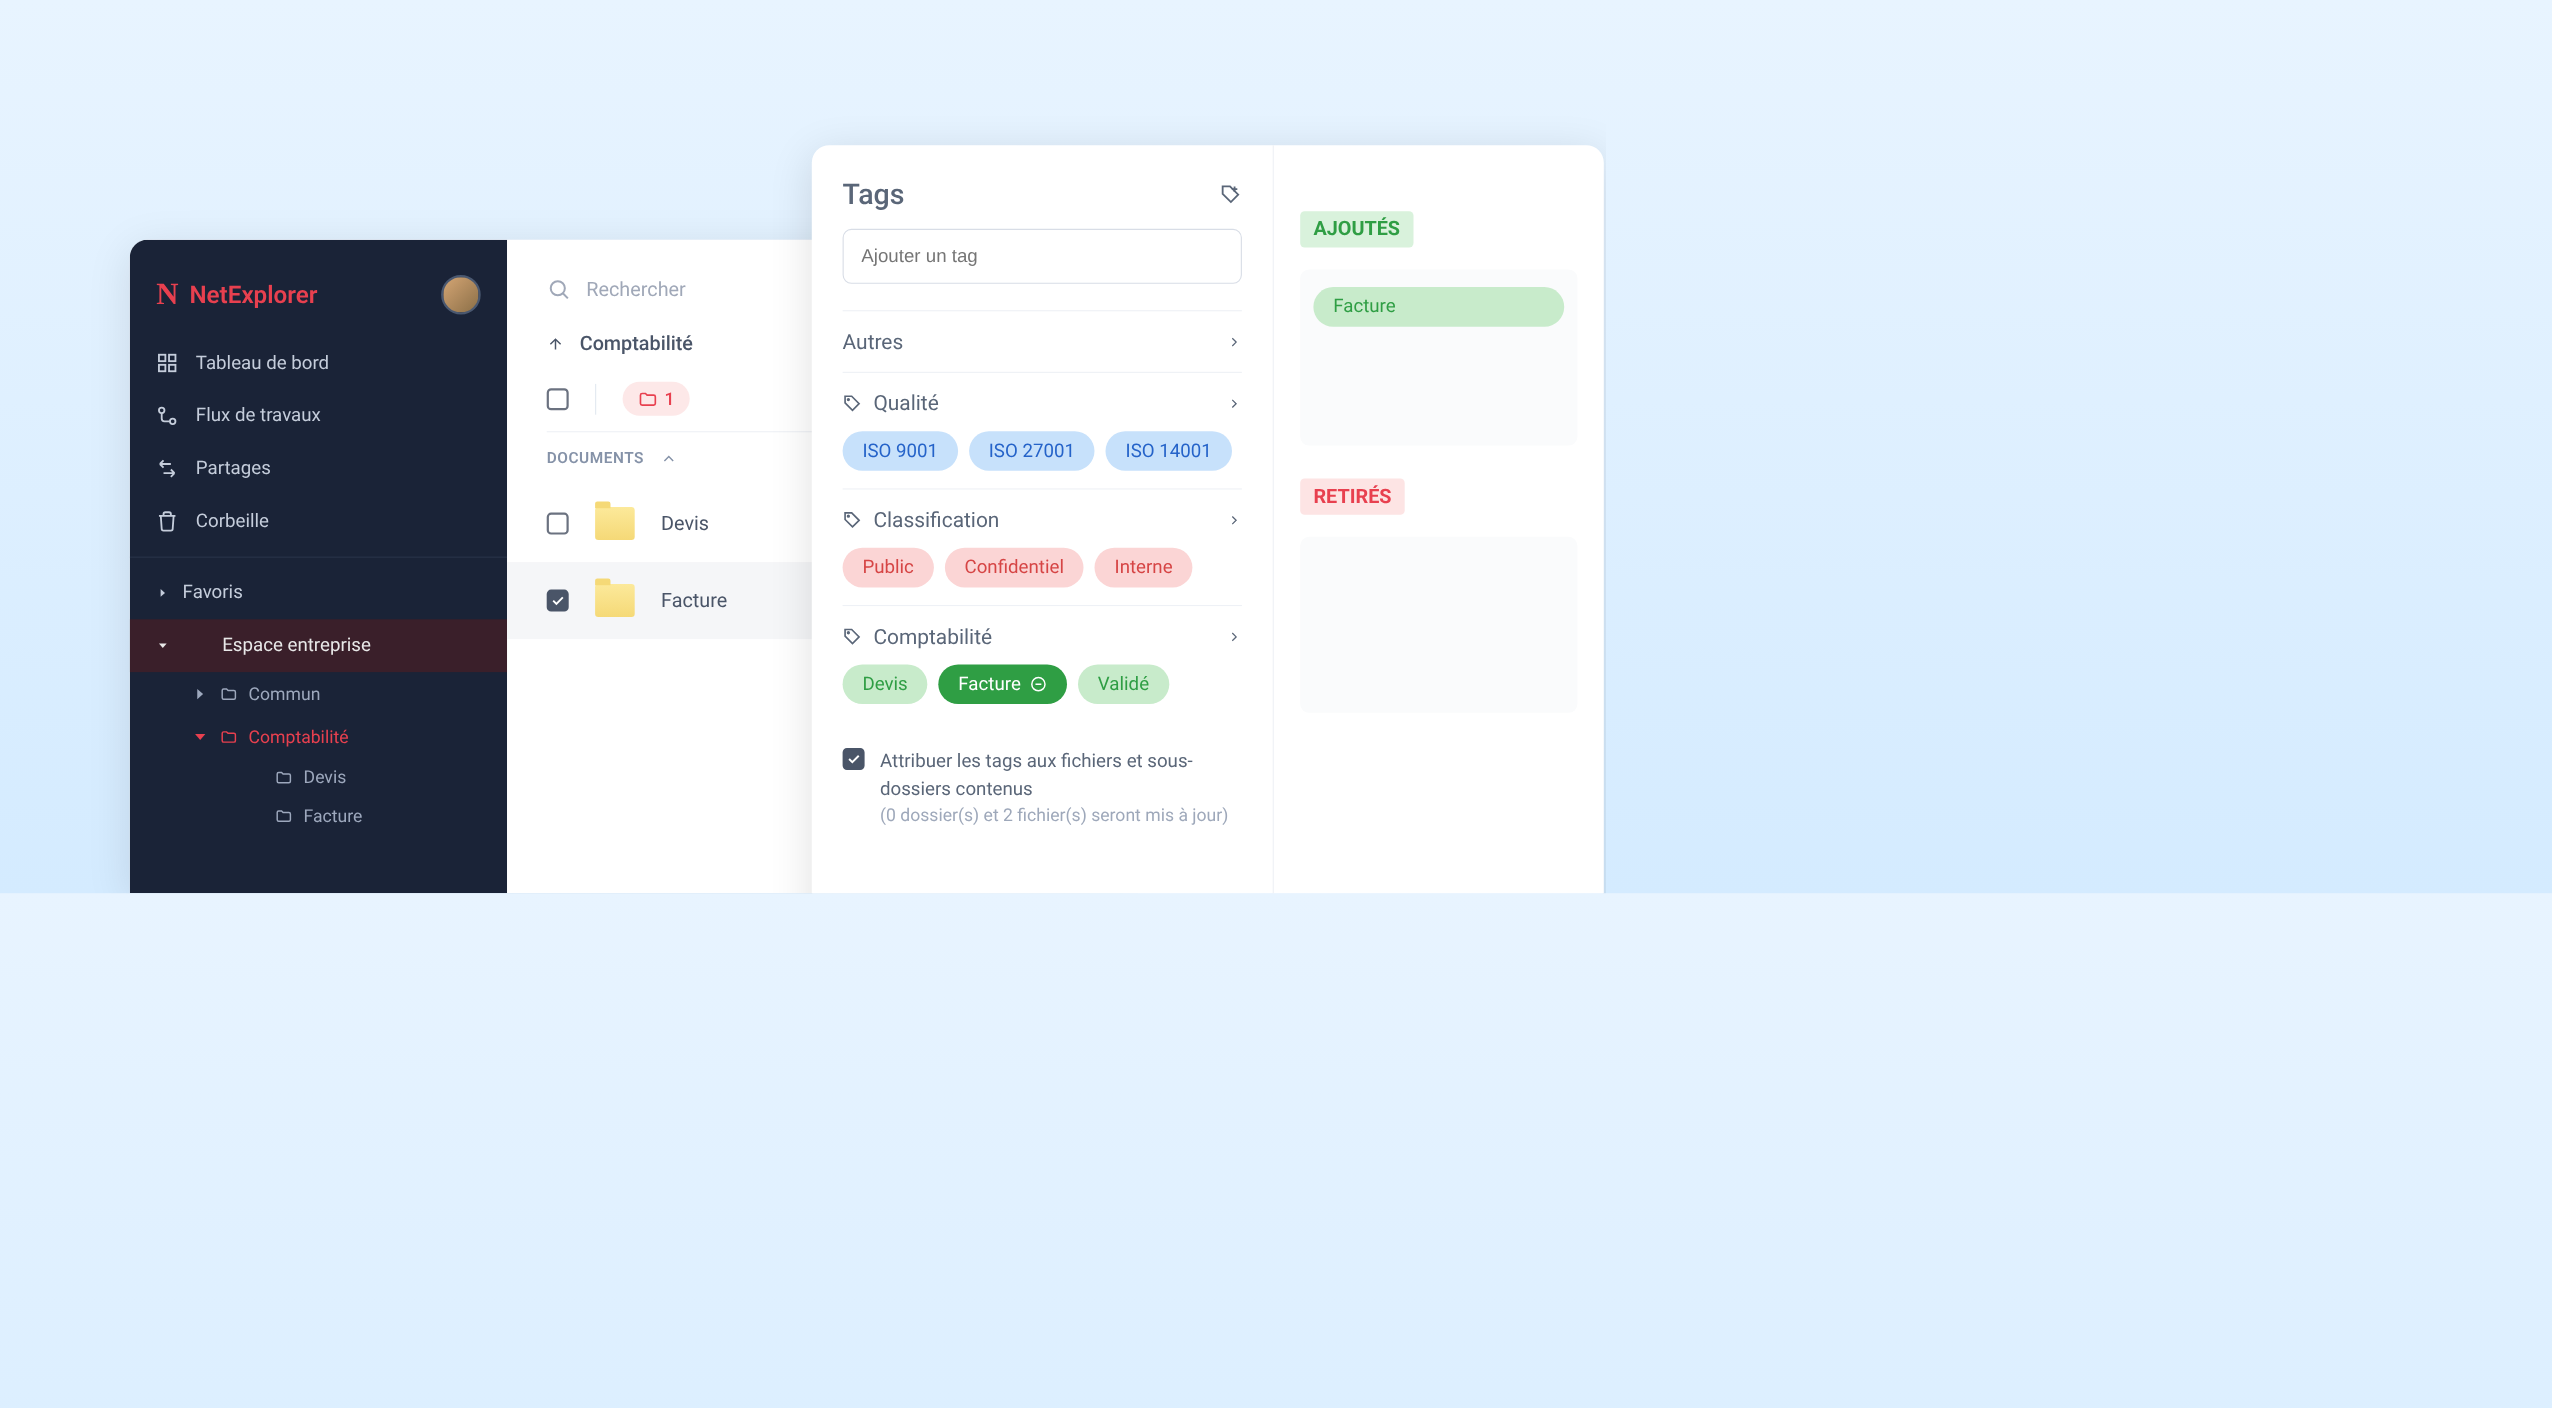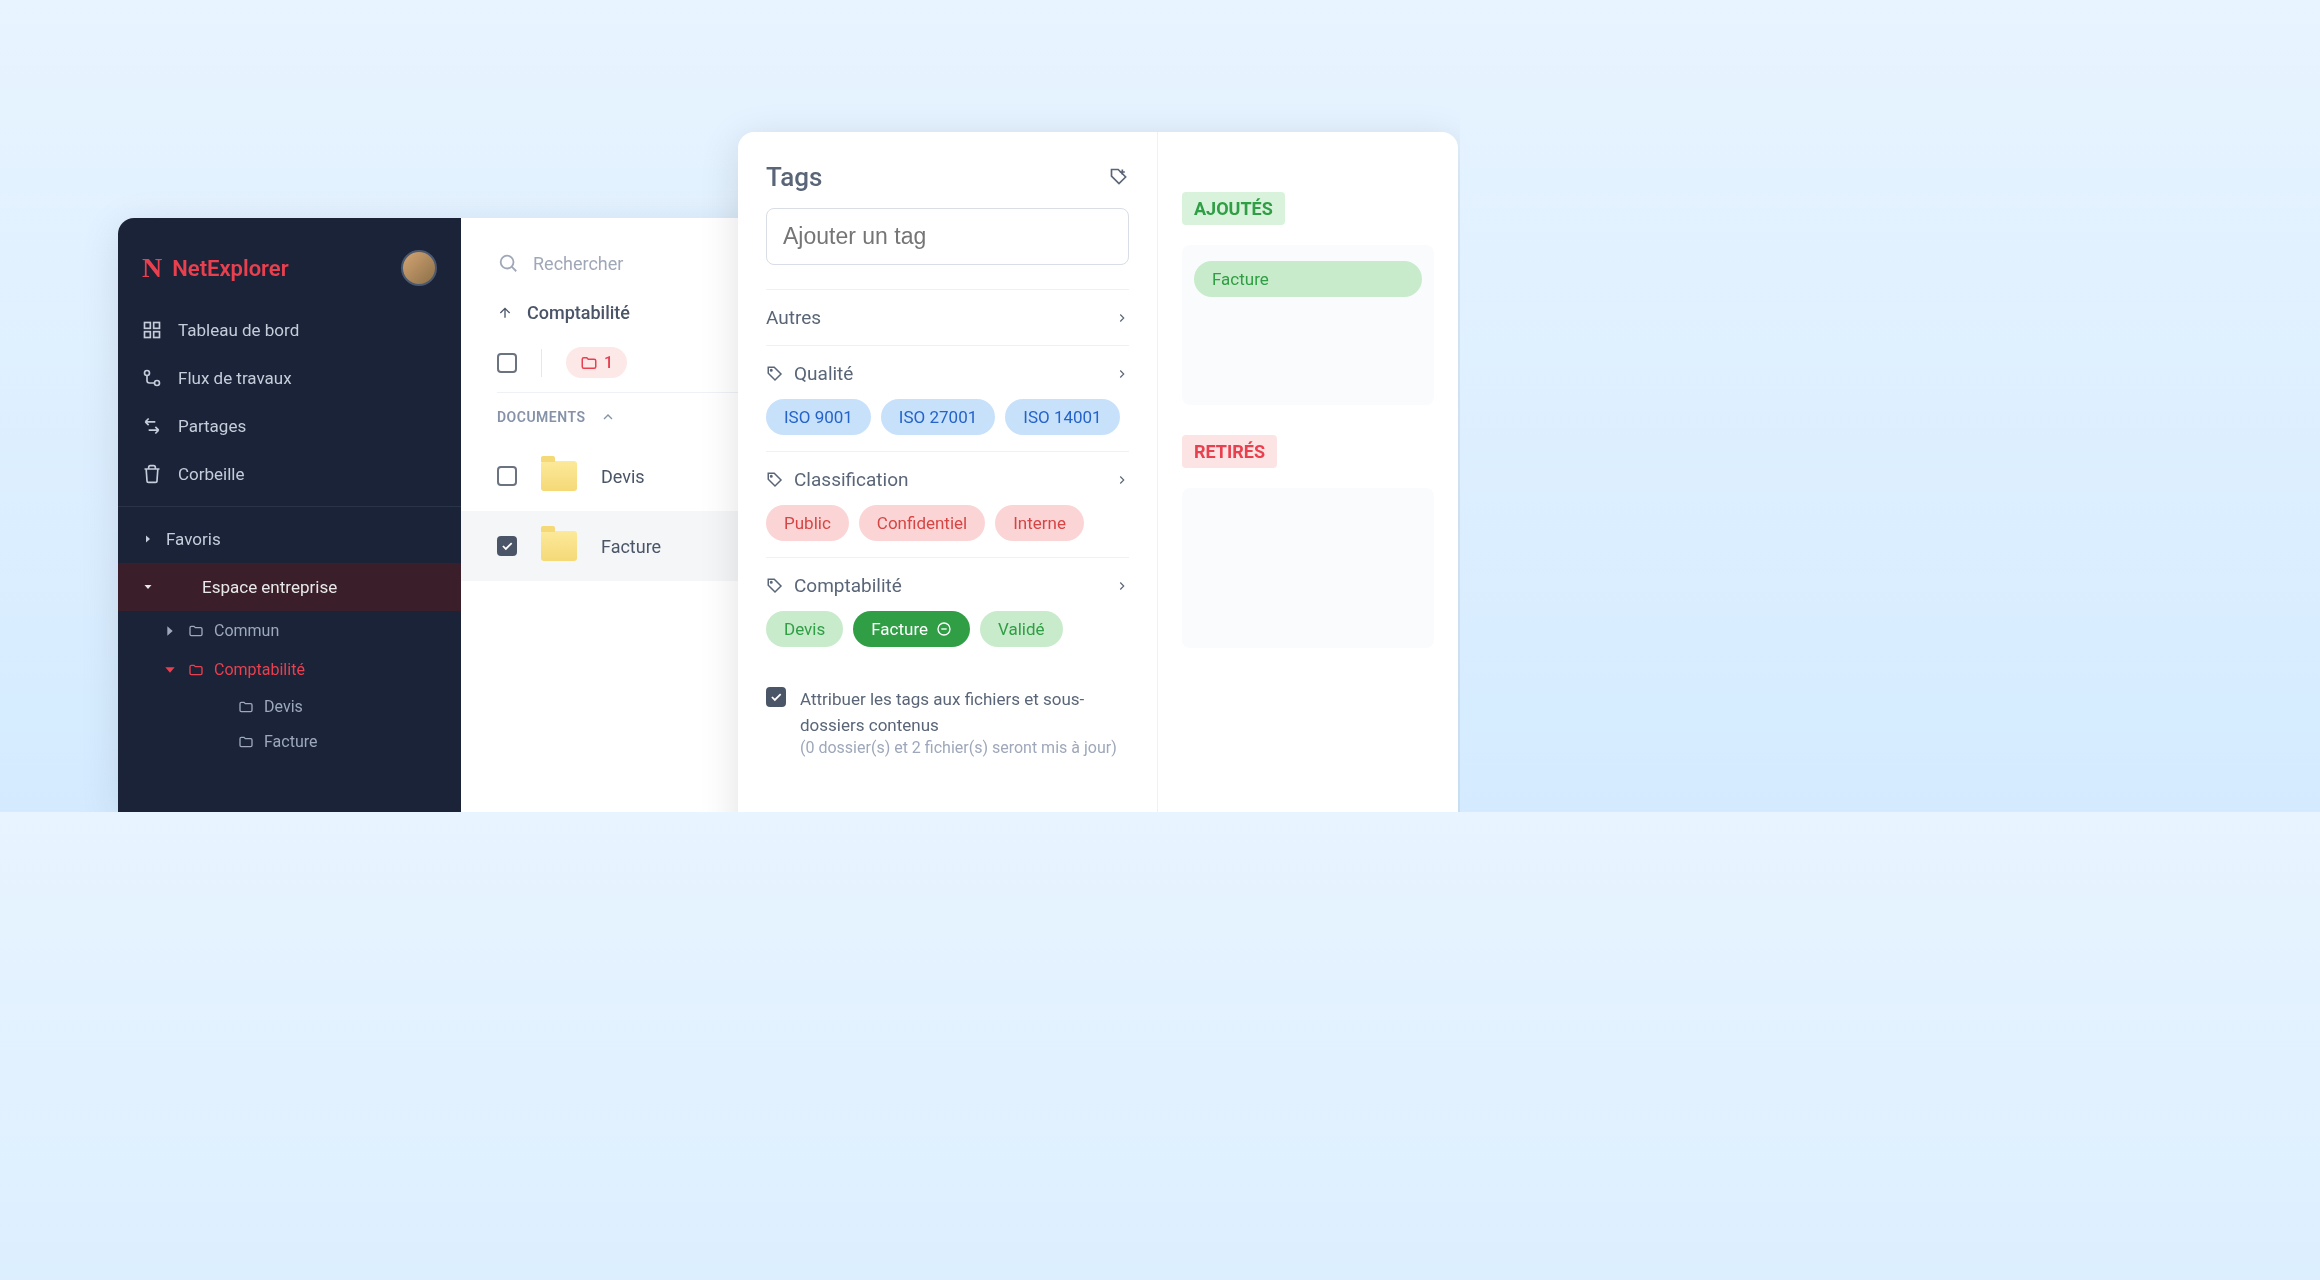--- a/index.html
+++ b/index.html
@@ -84,21 +84,21 @@
   color: #c5cddb;
   font-size: 17px;
 }
 .section-item.active {
   background: #3a1f2a;
   color: #e8e8e8;
   gap: 48px;
 }
 .caret { width: 12px; height: 12px; }
 .tree-sub {
-  padding-left: 44px;
+  padding-left: 56px;
 }
 .tree-item {
   display: flex;
   align-items: center;
   gap: 10px;
   padding: 10px 24px 10px 0;
   font-size: 16px;
   cursor: pointer;
 }
 .tree-item.red { color: #e8404f; }
@@ -241,21 +241,21 @@
 .tags-title {
   font-size: 26px;
   color: #5a6678;
   font-weight: 500;
 }
 .tag-input {
   width: 100%;
   padding: 14px 16px;
   border: 1px solid #d8dde6;
   border-radius: 8px;
-  font-size: 23px;
+  font-size: 17px;
   color: #a0a8b8;
   margin-bottom: 24px;
 }
 .tag-category {
   border-top: 1px solid #eef1f6;
   padding: 16px 0;
 }
 .tag-cat-header {
   display: flex;
   align-items: center;

